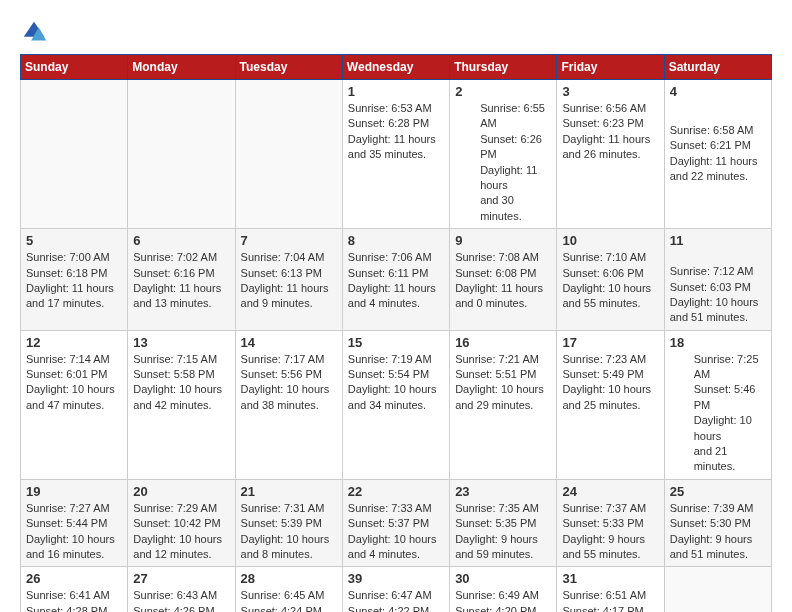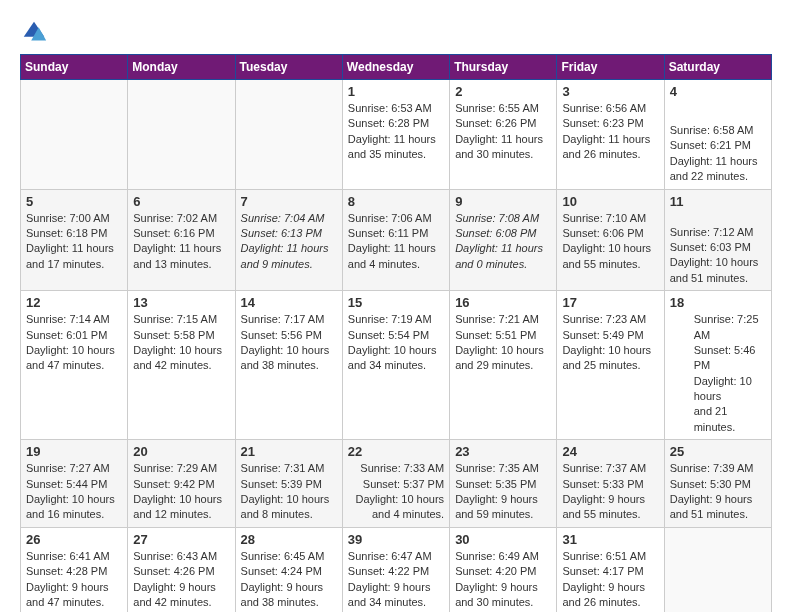--- a/index.html
+++ b/index.html
@@ -58,21 +58,21 @@
     .subtitle {
       font-size: 14px;
       color: #555;
     }
     .calendar {
       width: 100%;
       border-collapse: collapse;
       table-layout: fixed;
     }
     .calendar th {
-      background: #701a75;
+      background: #b91c1c;
       color: #fff;
       font-size: 12px;
       font-weight: bold;
       padding: 5px 4px;
       border: 1px solid #1e4a9a;
       text-align: left;
     }
     .calendar td {
       border: 1px solid #ccc;
       vertical-align: top;
@@ -140,21 +140,21 @@
           <td class="empty"></td>
           <td>
             <div class="day-number">1</div>
             <div class="day-info" style="white-space: pre-line;">Sunrise: 6:53 AM
 Sunset: 6:28 PM
 Daylight: 11 hours
 and 35 minutes.</div>
           </td>
           <td>
             <div class="day-number">2</div>
-            <div class="day-info" style="white-space: pre-line;">Sunrise: 6:55 AM
+            <div class="day-info" style="white-space: pre-line; margin-left: 25px;">Sunrise: 6:55 AM
 Sunset: 6:26 PM
 Daylight: 11 hours
 and 30 minutes.</div>
           </td>
           <td>
             <div class="day-number">3</div>
             <div class="day-info" style="white-space: pre-line;">Sunrise: 6:56 AM
 Sunset: 6:23 PM
 Daylight: 11 hours
 and 26 minutes.</div>
@@ -177,35 +177,35 @@
           </td>
           <td>
             <div class="day-number">6</div>
             <div class="day-info" style="white-space: pre-line;">Sunrise: 7:02 AM
 Sunset: 6:16 PM
 Daylight: 11 hours
 and 13 minutes.</div>
           </td>
           <td>
             <div class="day-number">7</div>
-            <div class="day-info" style="white-space: pre-line; font-style: italic;">Sunrise: 7:04 AM
+            <div class="day-info" style="white-space: pre-line;">Sunrise: 7:04 AM
 Sunset: 6:13 PM
 Daylight: 11 hours
 and 9 minutes.</div>
           </td>
           <td>
             <div class="day-number">8</div>
             <div class="day-info" style="white-space: pre-line;">Sunrise: 7:06 AM
 Sunset: 6:11 PM
 Daylight: 11 hours
 and 4 minutes.</div>
           </td>
           <td>
             <div class="day-number">9</div>
-            <div class="day-info" style="white-space: pre-line; font-style: italic;">Sunrise: 7:08 AM
+            <div class="day-info" style="white-space: pre-line;">Sunrise: 7:08 AM
 Sunset: 6:08 PM
 Daylight: 11 hours
 and 0 minutes.</div>
           </td>
           <td>
             <div class="day-number">10</div>
             <div class="day-info" style="white-space: pre-line;">Sunrise: 7:10 AM
 Sunset: 6:06 PM
 Daylight: 10 hours
 and 55 minutes.</div>
@@ -273,34 +273,34 @@
           <td>
             <div class="day-number">19</div>
             <div class="day-info" style="white-space: pre-line;">Sunrise: 7:27 AM
 Sunset: 5:44 PM
 Daylight: 10 hours
 and 16 minutes.</div>
           </td>
           <td>
             <div class="day-number">20</div>
             <div class="day-info" style="white-space: pre-line;">Sunrise: 7:29 AM
-Sunset: 9:42 PM
+Sunset: 10:42 PM
 Daylight: 10 hours
 and 12 minutes.</div>
           </td>
           <td>
             <div class="day-number">21</div>
             <div class="day-info" style="white-space: pre-line;">Sunrise: 7:31 AM
 Sunset: 5:39 PM
 Daylight: 10 hours
 and 8 minutes.</div>
           </td>
           <td>
             <div class="day-number">22</div>
-            <div class="day-info" style="white-space: pre-line; text-align: right;">Sunrise: 7:33 AM
+            <div class="day-info" style="white-space: pre-line;">Sunrise: 7:33 AM
 Sunset: 5:37 PM
 Daylight: 10 hours
 and 4 minutes.</div>
           </td>
           <td>
             <div class="day-number">23</div>
             <div class="day-info" style="white-space: pre-line;">Sunrise: 7:35 AM
 Sunset: 5:35 PM
 Daylight: 9 hours
 and 59 minutes.</div>

